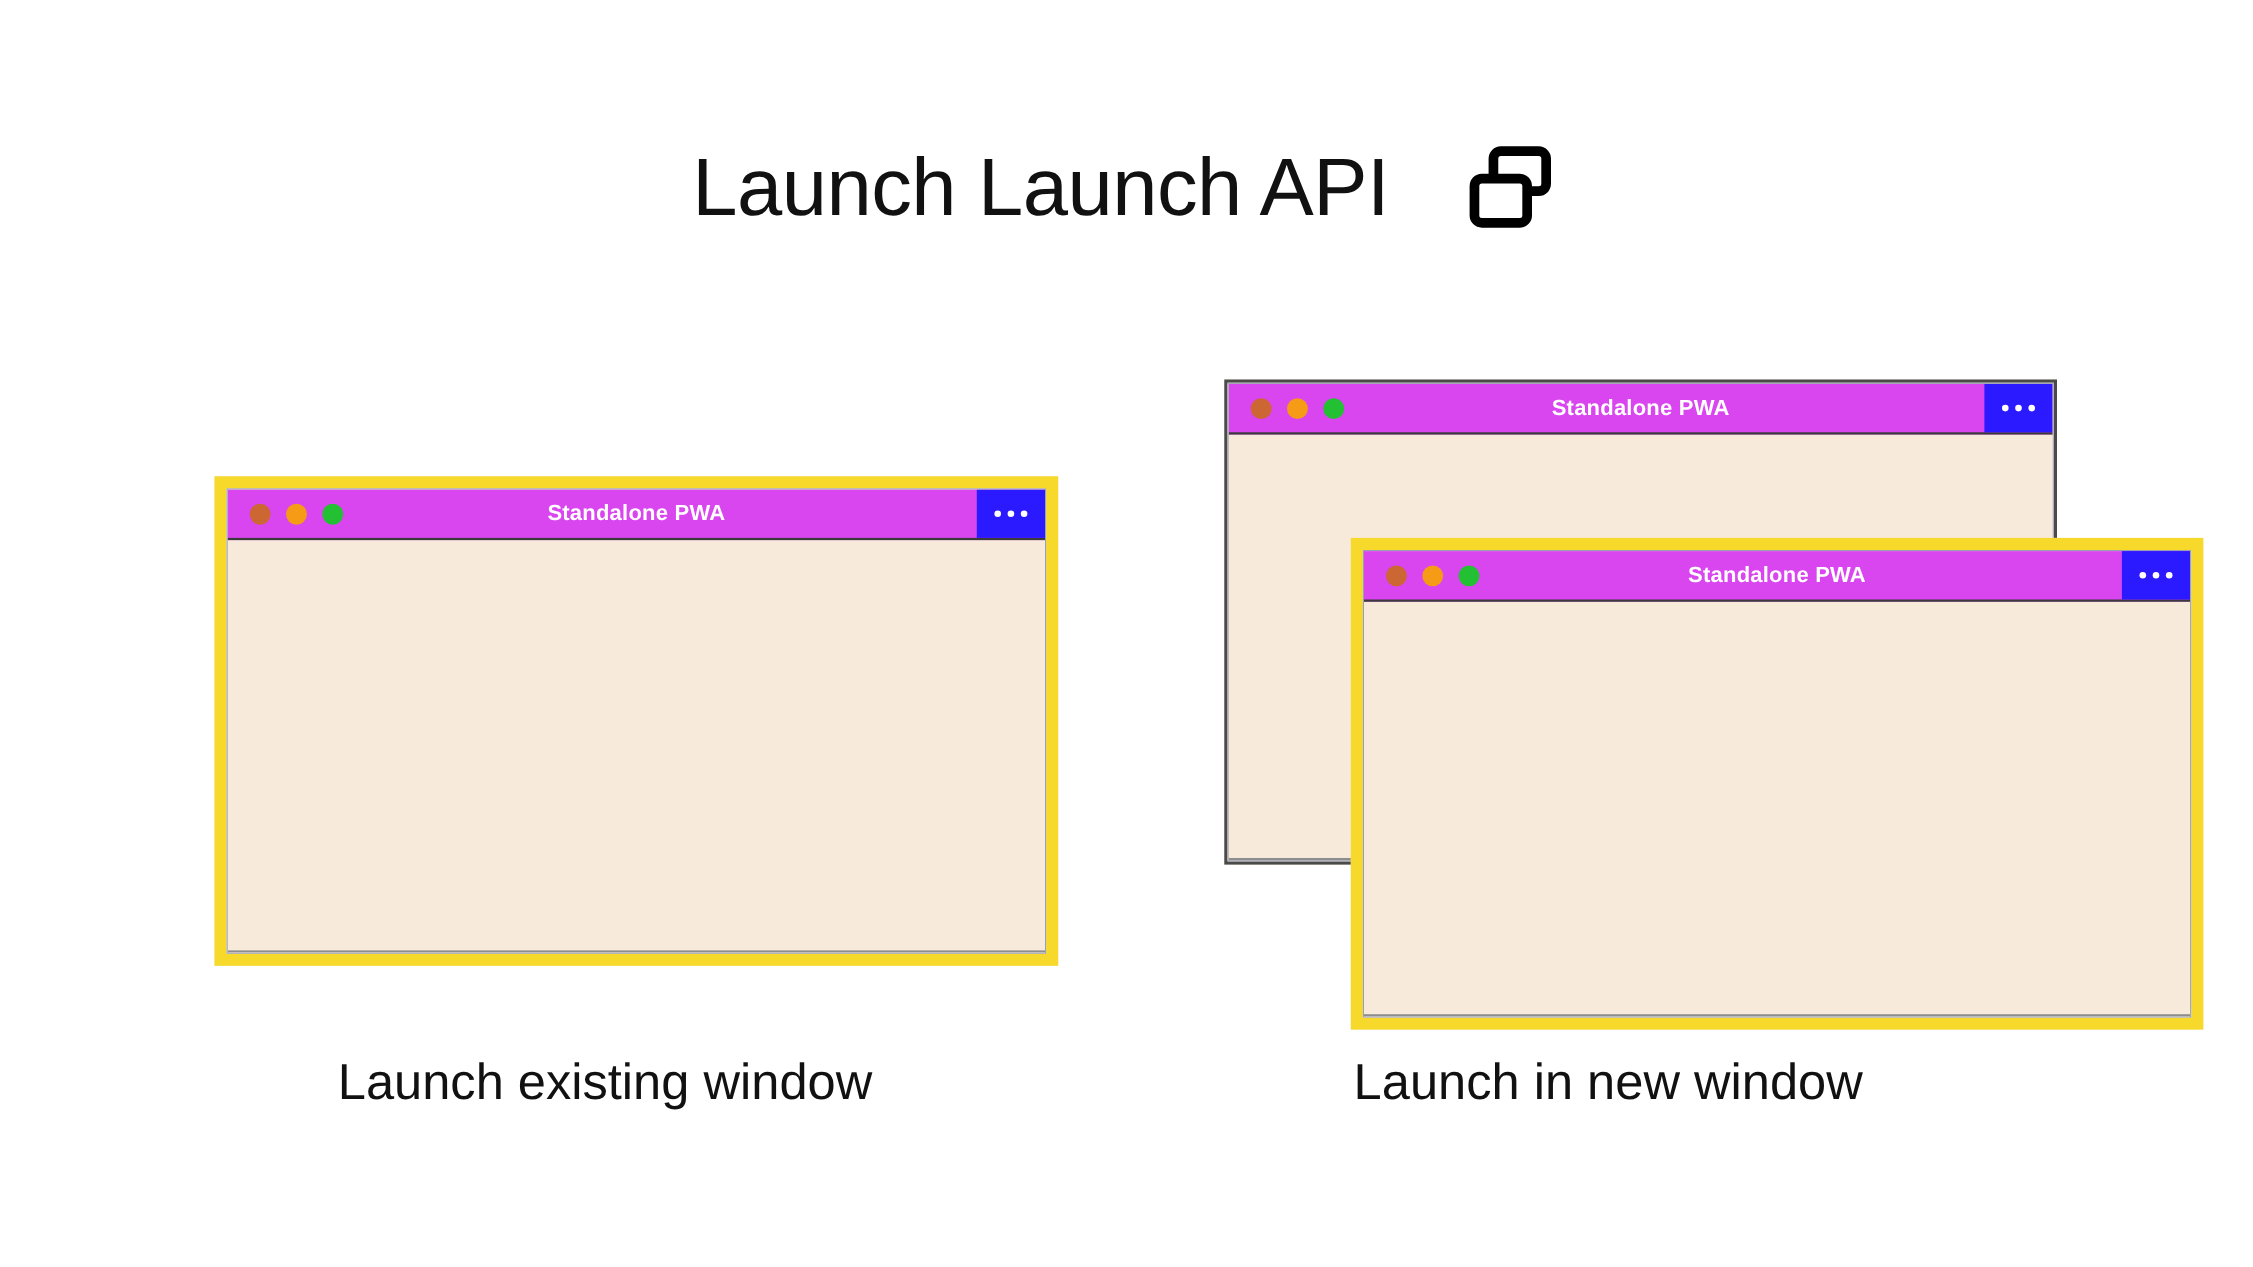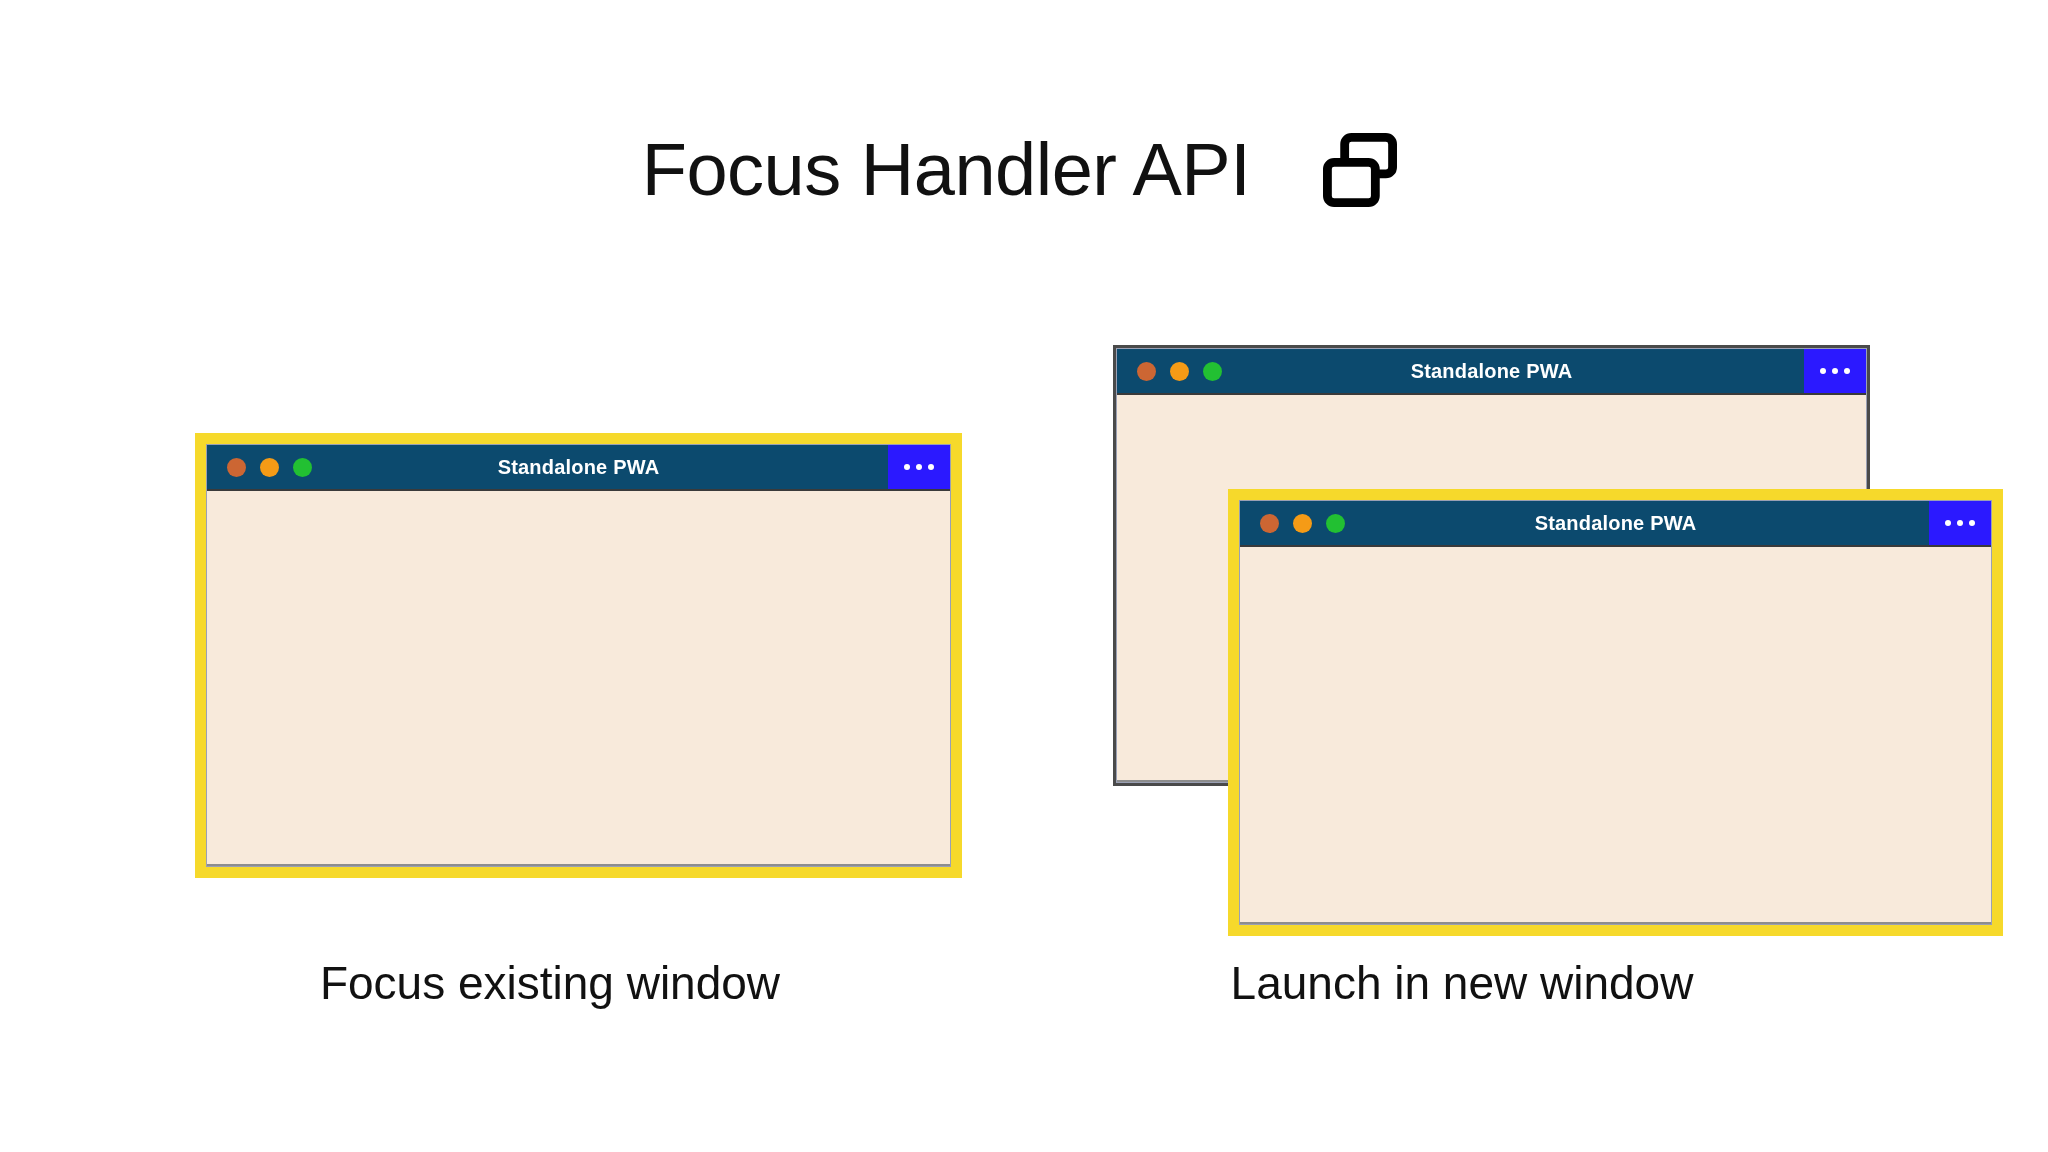--- a/index.html
+++ b/index.html
@@ -68,21 +68,21 @@
     flex-direction: column;
     background: #F8EADB;
     border: 1px solid #9aa0b4;
     overflow: hidden;
   }
 
   .titlebar {
     position: relative;
     flex: 0 0 auto;
     height: 46px;
-    background: #0c4a6e;
+    background: #d946ef;
     display: flex;
     align-items: center;
     border-bottom: 2px solid #3a3a3a;
   }
 
   .traffic-lights {
     display: flex;
     align-items: center;
     gap: 14px;
     padding-left: 20px;
@@ -191,21 +191,21 @@
     left: 1012px;
     top: 960px;
     width: 900px;
     text-align: center;
   }
 </style>
 </head>
 <body>
 
 <div class="header">
-  <div class="header-title">Focus Handler API</div>
+  <div class="header-title">Launch Launch API</div>
   <span class="header-icon">
     <svg viewBox="0 0 48 48" width="92" height="92" aria-hidden="true">
       <rect x="16" y="7" width="25" height="19" rx="3.5" ry="3.5" fill="none" stroke="#000000" stroke-width="4.6"></rect>
       <rect x="7" y="20" width="25" height="21" rx="3.5" ry="3.5" fill="#ffffff" stroke="#000000" stroke-width="4.6"></rect>
     </svg>
   </span>
 </div>
 
 <div class="win win-highlight" id="window-focus-existing">
   <div class="win-inner">
@@ -257,15 +257,15 @@
       <div class="menu-button">
         <i></i>
         <i></i>
         <i></i>
       </div>
     </div>
     <div class="win-body"></div>
   </div>
 </div>
 
-<div class="caption" id="caption-focus-existing">Focus existing window</div>
+<div class="caption" id="caption-focus-existing">Launch existing window</div>
 
 <div class="caption" id="caption-launch-new">Launch in new window</div>
 
 </body></html>

